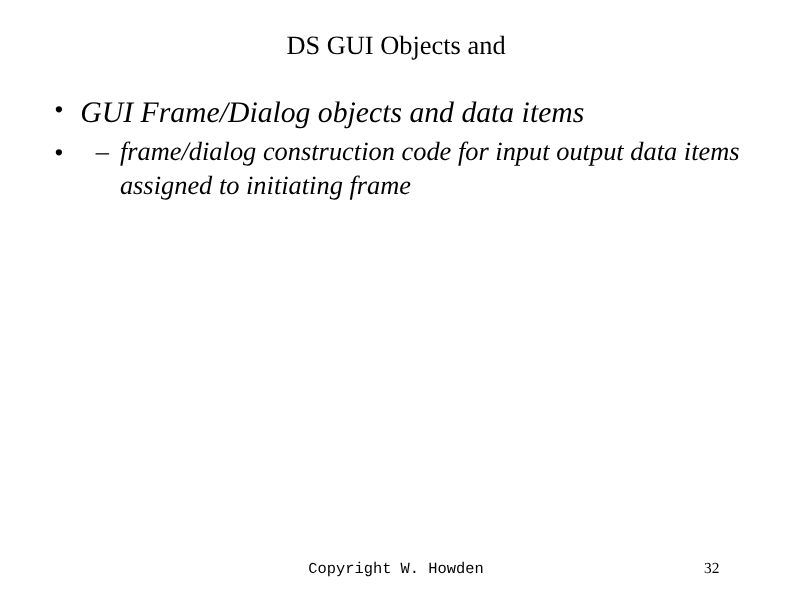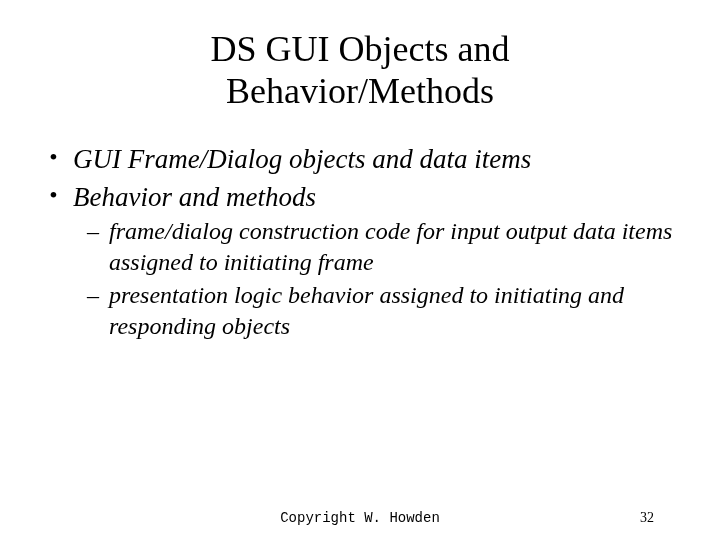--- a/index.html
+++ b/index.html
@@ -11,21 +11,21 @@
       width: 720px;
       height: 540px;
       background: #ffffff;
       font-family: "Times New Roman", Times, serif;
       color: #000000;
       position: relative;
       padding: 28px 45px 0 45px;
     }
     .title {
       text-align: center;
-      font-size: 36px;
+      font-size: 24px;
       line-height: 1.18;
       margin-bottom: 28px;
       font-weight: normal;
     }
     .bullets {
       list-style: none;
       margin-left: 0;
       font-style: italic;
     }
     .bullets > li {
@@ -75,35 +75,30 @@
     .page-num {
       position: absolute;
       right: 66px;
     }
   </style>
 </head>
 <body>
 
 <h1 class="title">
   <span>DS GUI Objects and</span><br>
-  <span>Behavior/Methods</span>
 </h1>
 
 <ul class="bullets">
   <li>
     <span>GUI Frame/Dialog objects and data items</span>
   </li>
   <li>
-    <span>Behavior and methods</span>
     <ul class="sub-bullets">
       <li>
         <span>frame/dialog construction code for input output data items assigned to initiating frame</span>
-      </li>
-      <li>
-        <span>presentation logic behavior assigned to initiating and responding objects</span>
       </li>
     </ul>
   </li>
 </ul>
 
 <div class="footer">
   <span class="copyright">Copyright W. Howden</span>
   <span class="page-num">32</span>
 </div>
 

